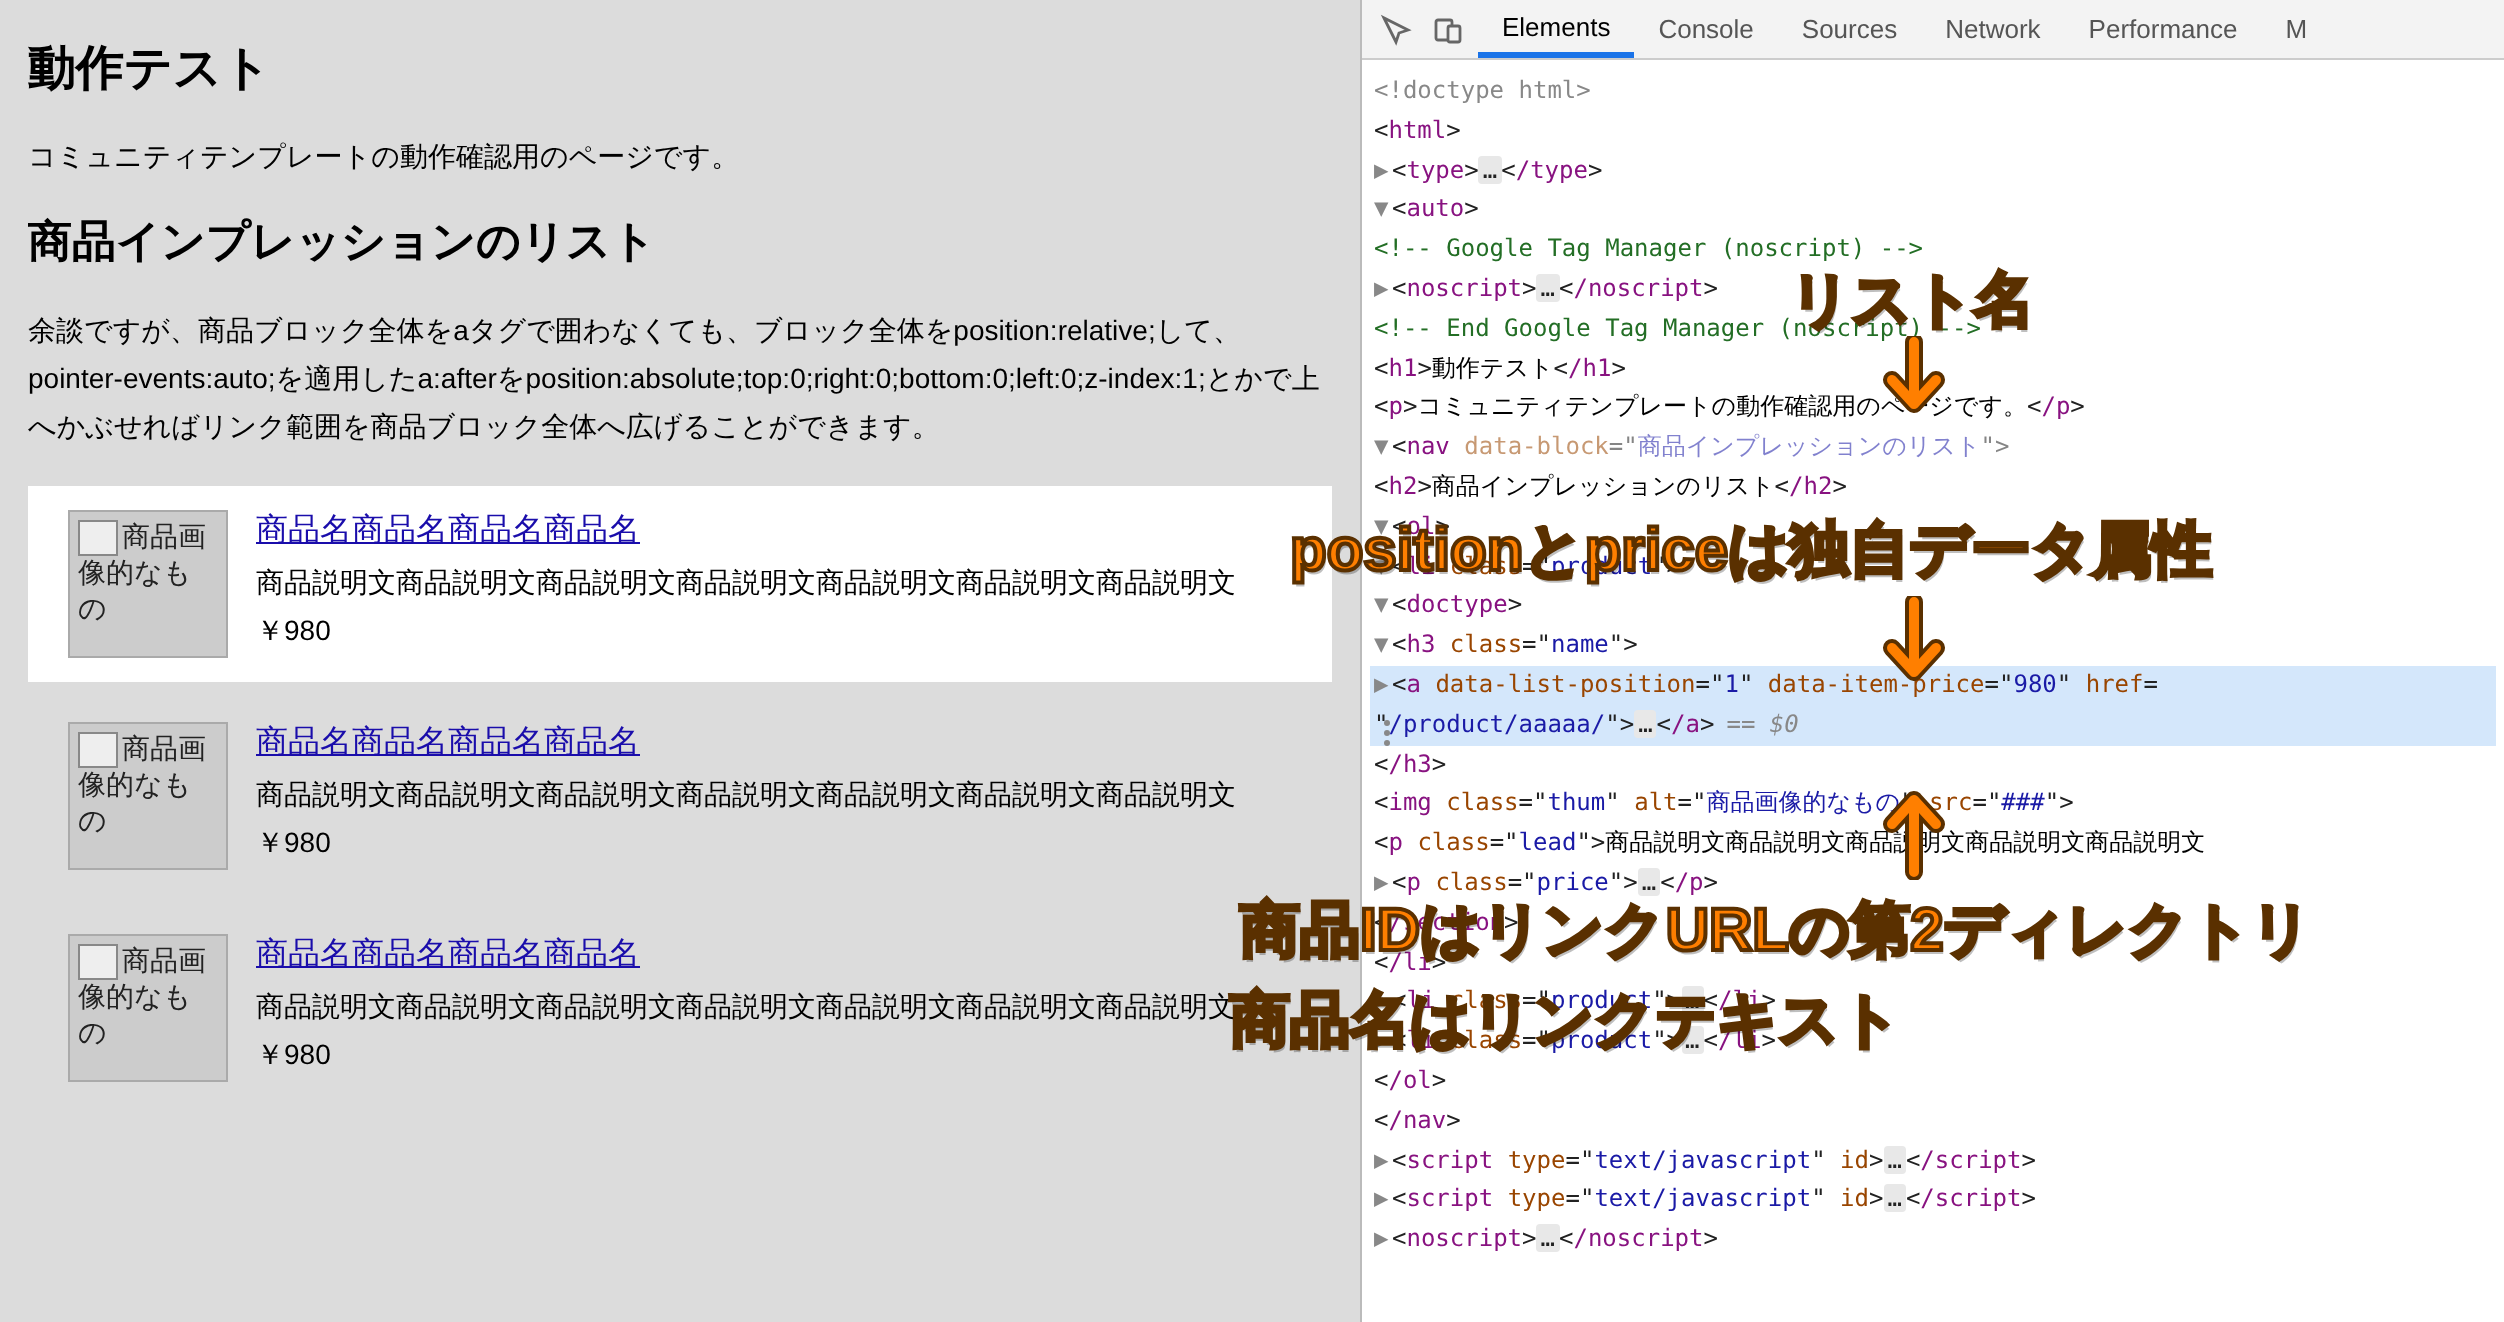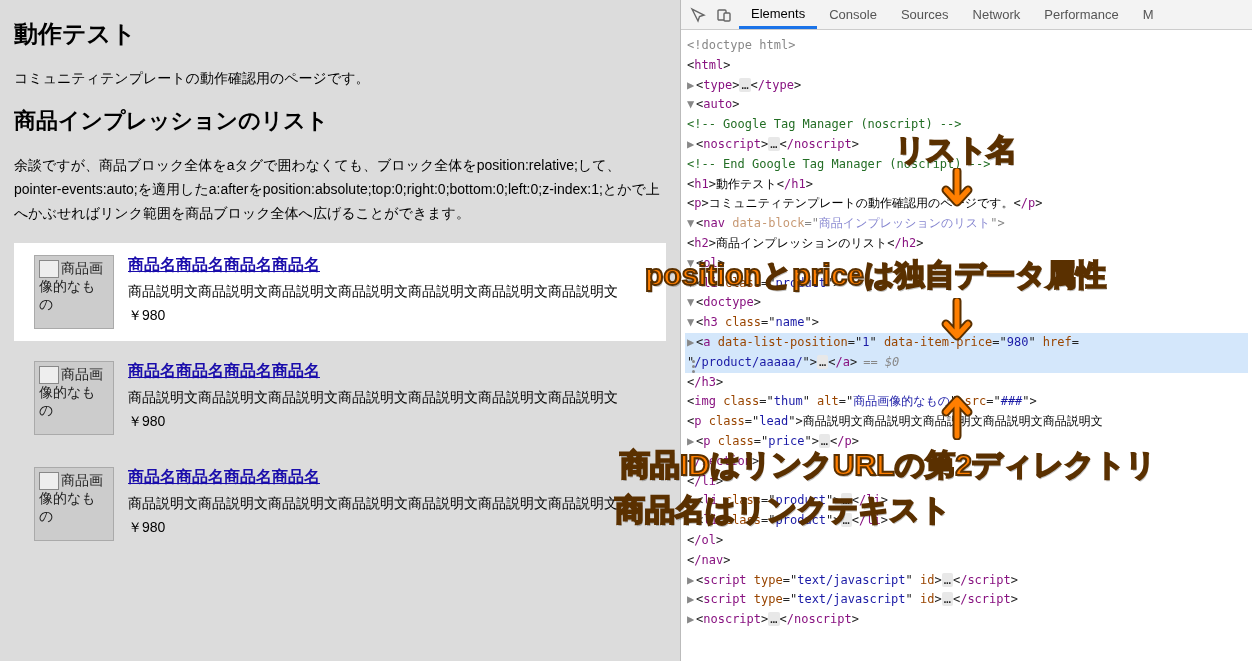--- a/index.html
+++ b/index.html
@@ -10,21 +10,21 @@
 .page h1 { font-size: 24px; font-weight: bold; color: #000; margin-bottom: 20px; }
 .page .desc { font-size: 14px; color: #000; margin-bottom: 18px; }
 .page h2 { font-size: 22px; font-weight: bold; color: #000; margin-bottom: 18px; }
 .page .para { font-size: 14px; color: #000; line-height: 1.7; margin-bottom: 18px; }
 .products { list-style: none; }
 .products li { display: flex; padding: 12px 20px; margin-bottom: 8px; }
 .products li.highlight { background: #fff; }
 .thumb { width: 80px; height: 74px; background: #ccc; border: 1px solid #aaa; padding: 4px; font-size: 14px; color: #222; flex-shrink: 0; margin-right: 14px; position: relative; }
 .thumb::before { content: ""; display: inline-block; width: 18px; height: 16px; background: #eee; border: 1px solid #888; margin-right: 2px; vertical-align: top; }
 .prod-body { flex: 1; }
-.prod-name a { color: #1a0dab; font-size: 16px; text-decoration: underline; font-weight: bold; }
+.prod-name a { color: #1a0dab; font-size: 16px; text-decoration: underline; font-weight: normal; }
 .prod-desc { font-size: 14px; color: #000; margin-top: 4px; line-height: 1.6; }
 .prod-price { font-size: 14px; color: #000; margin-top: 4px; }
 
 
 .devtools { flex: 1; background: #f1f1f1; border-left: 1px solid #bbb; display: flex; flex-direction: column; font-family: Menlo, Consolas, monospace; font-size: 12px; }
 .dt-top { height: 30px; background: #f3f3f3; border-bottom: 1px solid #ccc; display: flex; align-items: center; padding: 0 6px; }
 .dt-icon { width: 22px; height: 22px; display: flex; align-items: center; justify-content: center; color: #666; margin-right: 4px; cursor: pointer; }
 .dt-tabs { display: flex; height: 100%; align-items: stretch; }
 .dt-tab { padding: 0 12px; display: flex; align-items: center; color: #555; font-family: 'Segoe UI', Arial; font-size: 13px; cursor: pointer; }
 .dt-tab.active { color: #000; border-bottom: 3px solid #1a73e8; }

